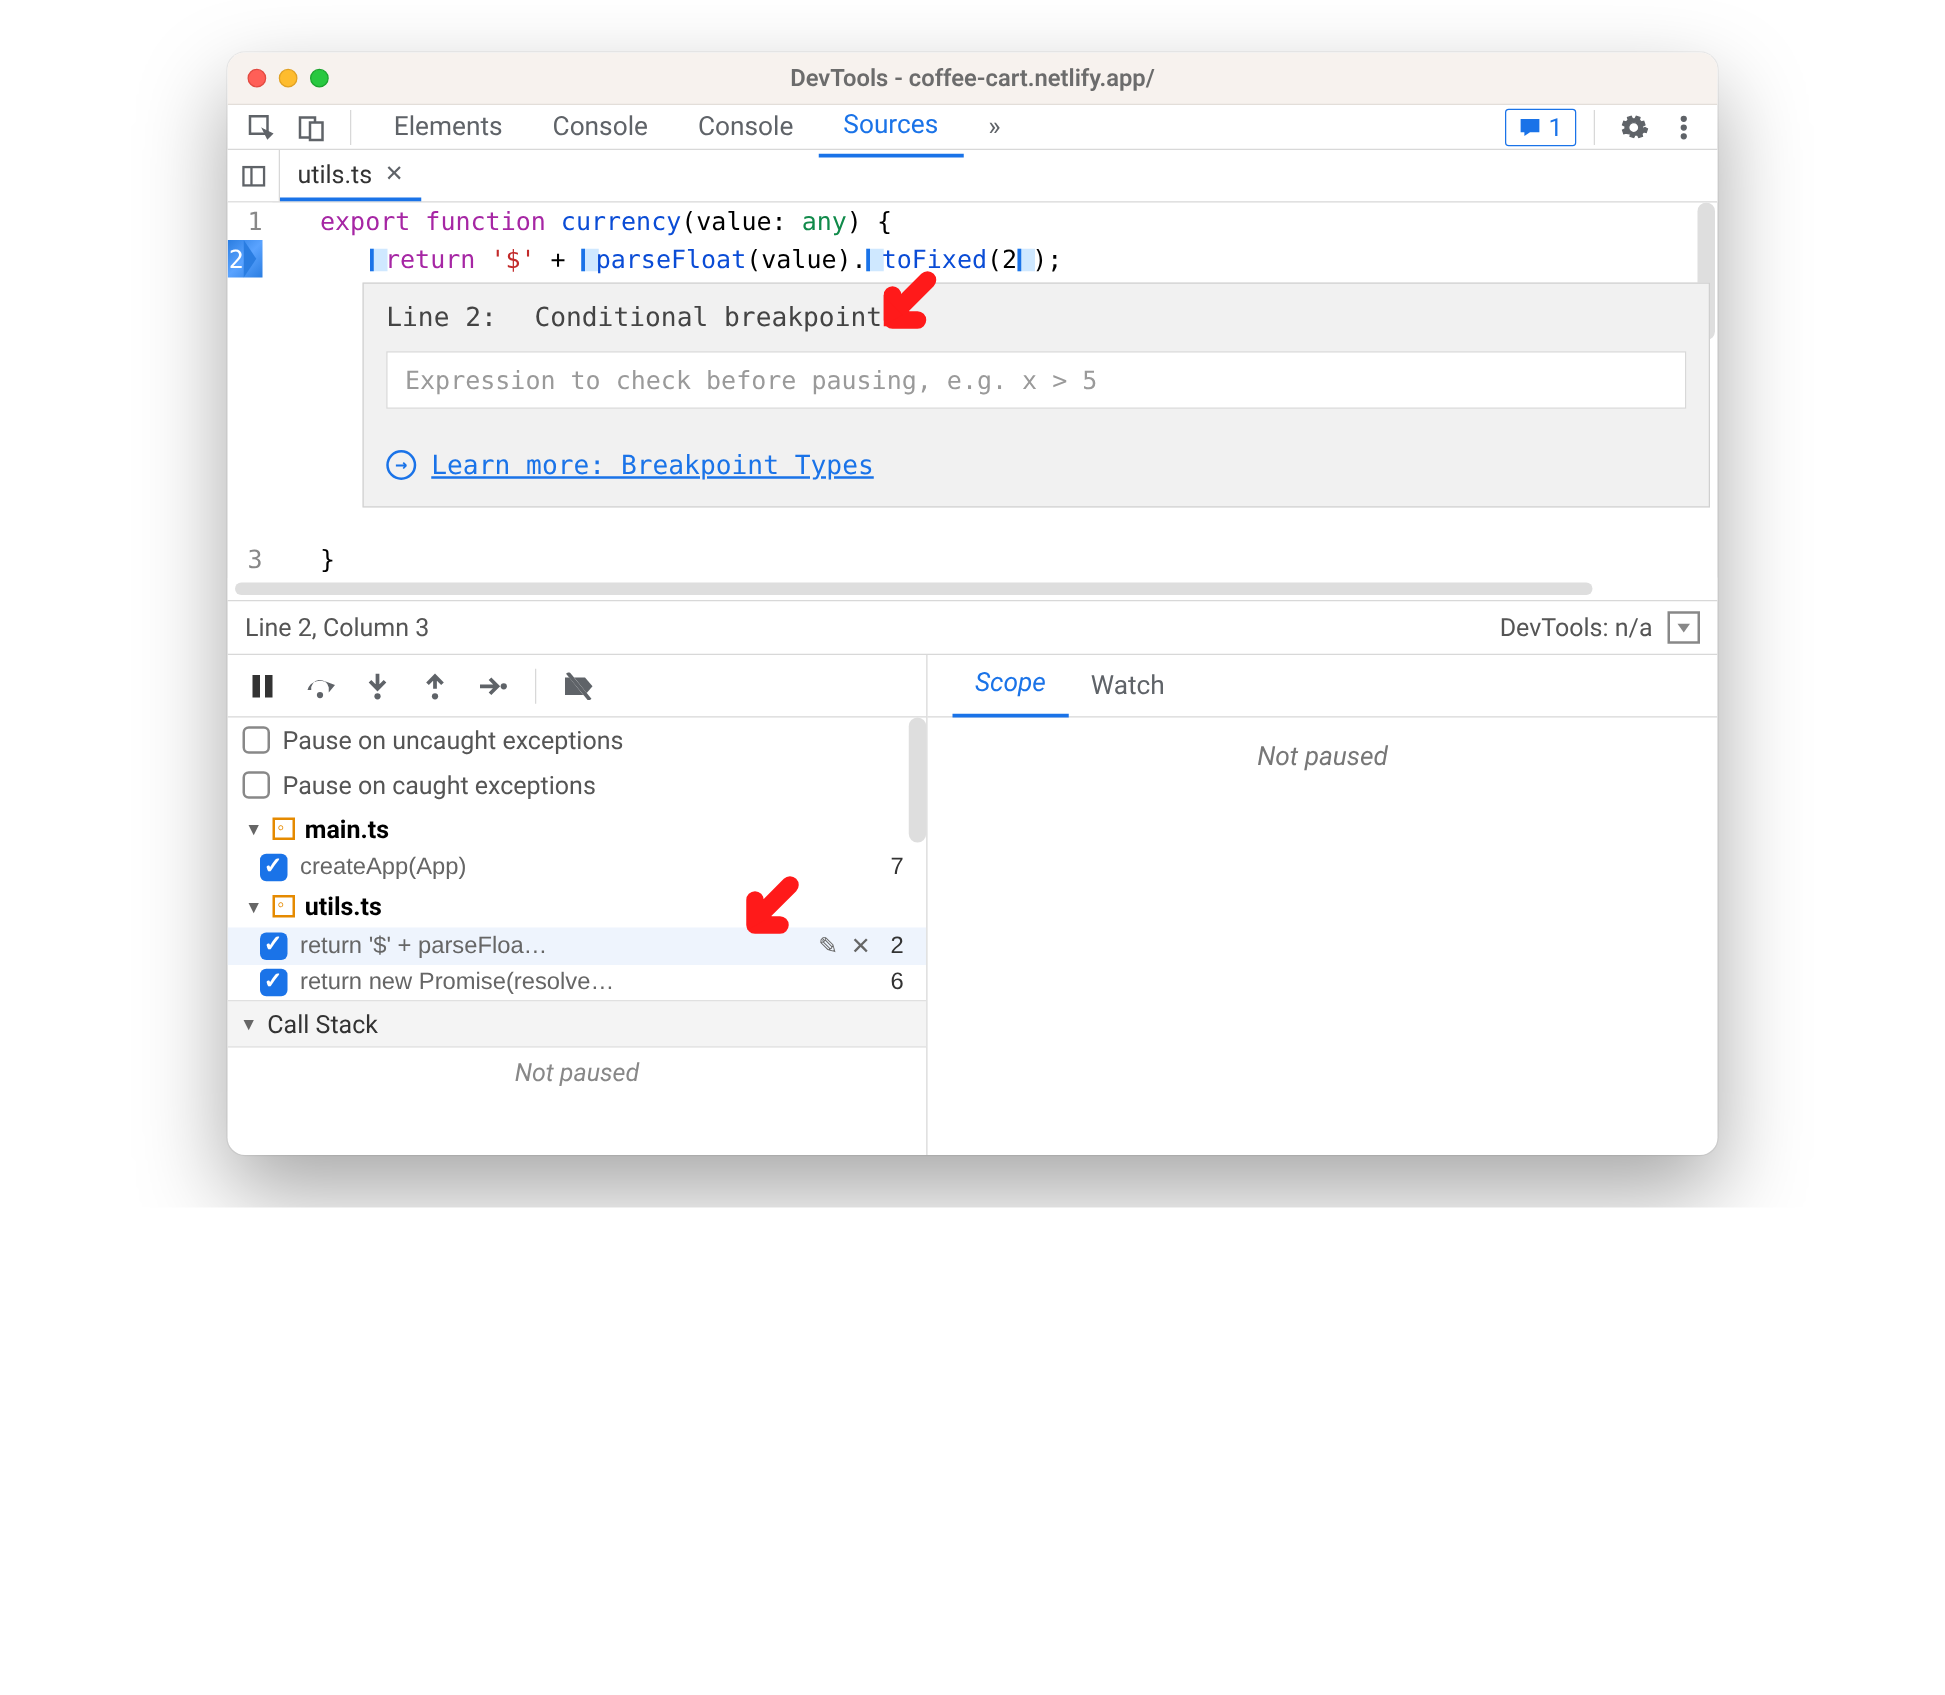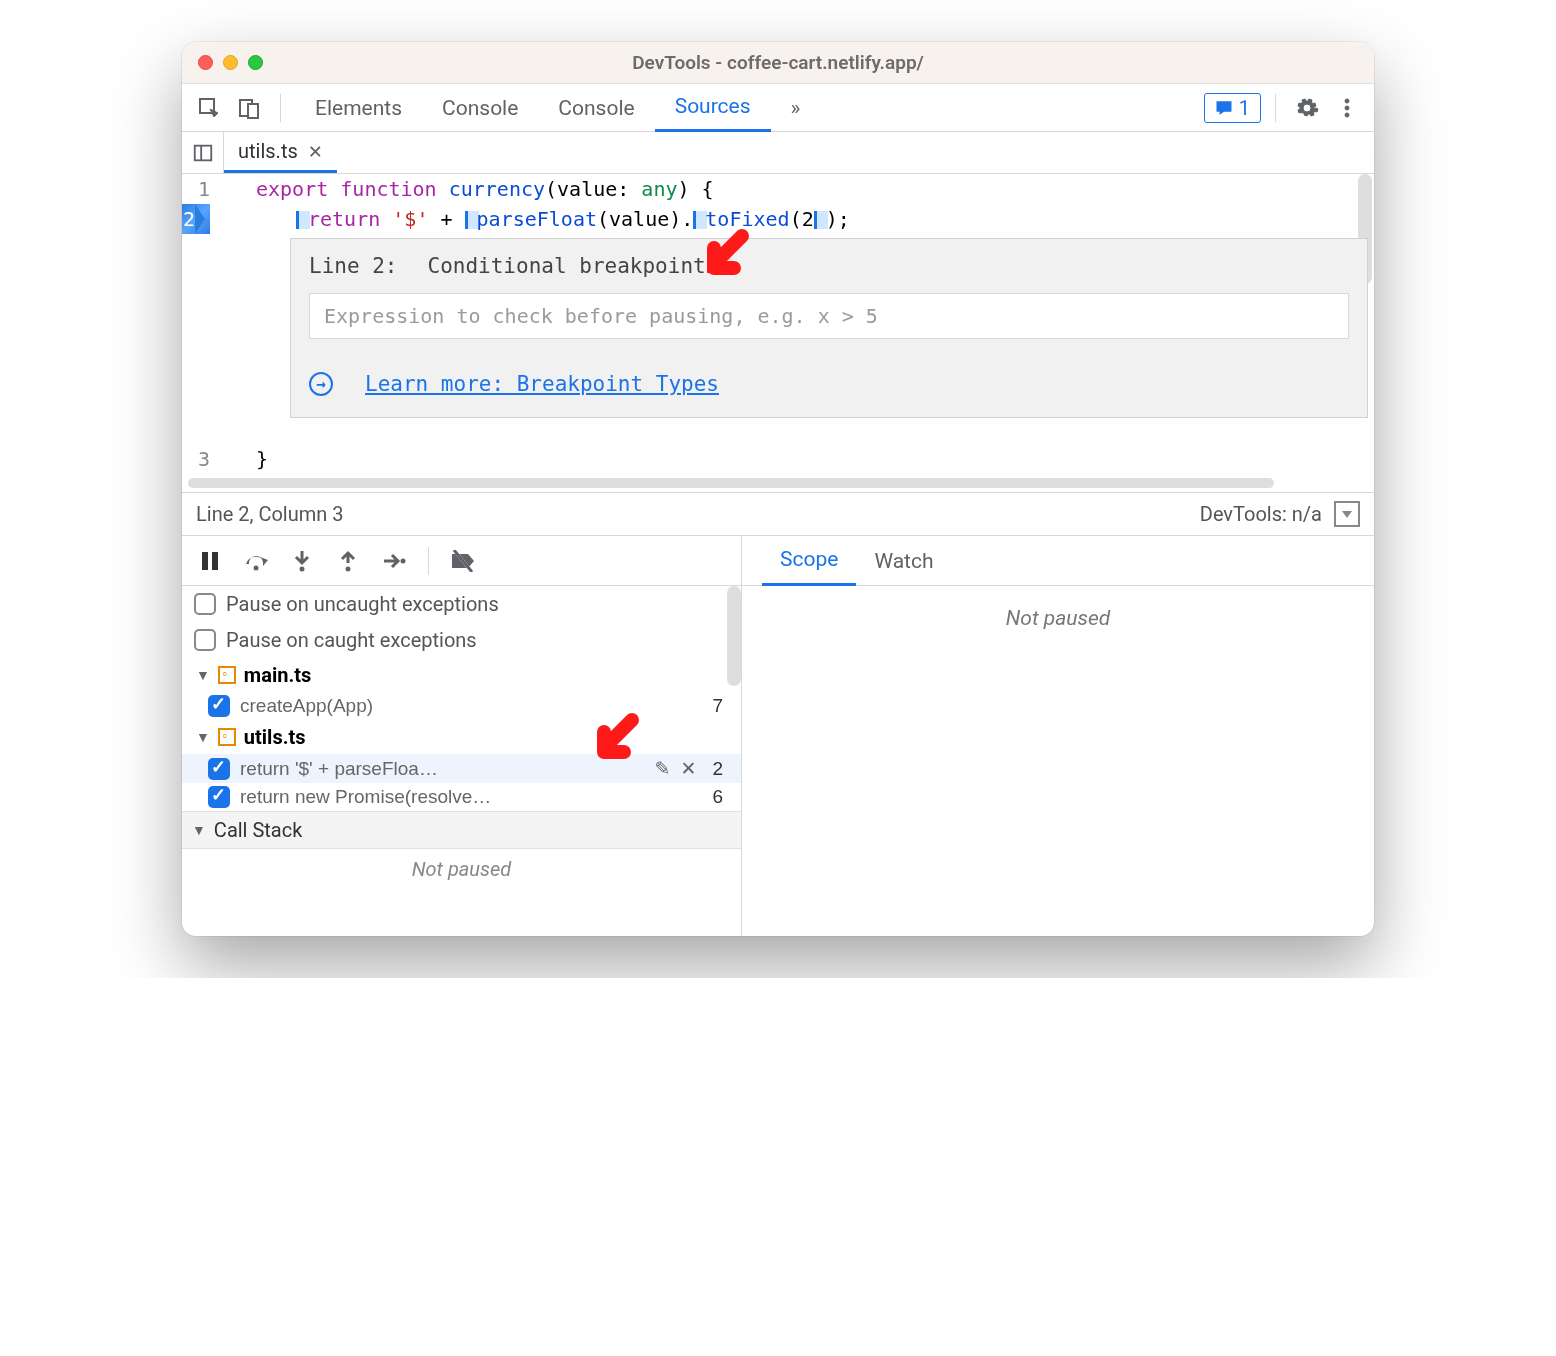--- a/index.html
+++ b/index.html
@@ -32,21 +32,21 @@
   .traffic span { width: 15px; height: 15px; border-radius: 50%; }
   .tl-close { background: #ff5f57; border: 1px solid #e24a41; }
   .tl-min { background: #febc2e; border: 1px solid #e1a123; }
   .tl-max { background: #28c840; border: 1px solid #1ca52f; }
   .titlebar .title {
     position: absolute; left:0; right:0; text-align:center;
     font-size: 19px; font-weight: 600; color: #6c6c6c;
     pointer-events: none;
   }
   .toolbar {
-    height: 48px;
+    height: 36px;
     display:flex; align-items:center;
     border-bottom: 1px solid #d8d8d8;
     padding: 0 10px;
     gap: 6px;
   }
   .tb-icon { width: 34px; height: 34px; display:flex; align-items:center; justify-content:center; color:#5f6368; border-radius:4px; }
   .tb-icon svg { stroke:#5f6368; }
   .vsep { width:1px; height:28px; background:#d8d8d8; margin:0 8px; }
   .tabs { display:flex; align-items:center; gap: 0; }
   .tab { padding: 0 20px; color:#5f6368; font-size:21px; height:48px; display:flex; align-items:center; cursor:pointer; }
@@ -109,21 +109,21 @@
   .bp-head { display:flex; align-items:center; gap:30px; font-size:21px; color:#444; margin-bottom:12px;}
   .bp-head .drop { display:flex; align-items:center; gap:10px; cursor:pointer; }
   .bp-head .caret-down { font-size:14px; }
   .bp-input {
     width:100%; background:#fff; border:1px solid #d8d8d8;
     font-family: Menlo, Consolas, monospace; font-size:20px;
     padding:10px 14px; color:#333;
   }
   .bp-input::placeholder { color:#9a9a9a; }
   .learn { display:flex; align-items:center; gap:12px; margin-top:30px; }
-  .learn a { color:#1a73e8; text-decoration:underline; font-size:21px;margin-left:20px; }
+  .learn a { color:#1a73e8; text-decoration:underline; font-size:21px; }
   .learn .circ { width:24px; height:24px; border:2px solid #1a73e8; border-radius:50%; display:flex;align-items:center;justify-content:center;}
   .learn .circ::after { content:'→'; color:#1a73e8; font-size:16px; font-weight:bold;}
   .hscroll { height:18px; background:#fff; position:relative; }
   .hscroll::before { content:''; position:absolute; left:6px; right:100px; top:4px; height:10px; background:#dedede; border-radius:5px;}
   .vscroll-main { position:absolute; right:2px; top:0; height:110px; width:14px; background:#dedede; border-radius:7px; }
   .statusbar {
     height:44px; display:flex; align-items:center; justify-content:space-between;
     padding:0 14px; font-size:20px; color:#555; border-top:1px solid #d8d8d8; border-bottom:1px solid #d8d8d8;
   }
   .statusbar .right { display:flex; align-items:center; gap:12px;}
@@ -153,21 +153,21 @@
   .bp-row .cb { width:22px;height:22px;border-radius:5px;background:#1a73e8;position:relative;flex-shrink:0;}
   .bp-row .cb::after{content:'✓';color:#fff;position:absolute;left:3px;top:-2px;font-size:18px;font-weight:bold;}
   .bp-row .txt{flex:1;overflow:hidden;text-overflow:ellipsis;white-space:nowrap;}
   .bp-row .lno{color:#333;margin-left:6px;}
   .bp-row .edit,.bp-row .del{color:#666;cursor:pointer;}
   .bp-row.hover{background:#eef4fd;}
   .notpaused-small{text-align:center;font-style:italic;color:#888;padding:8px 0;}
   .right-pane { flex:1; display:flex; flex-direction:column;}
   .scope-tabs { height:50px; display:flex; align-items:center; gap:0; border-bottom:1px solid #d8d8d8; padding-left:20px;}
   .scope-tabs .st{ padding:0 18px; font-size:21px; color:#5f6368; height:50px; display:flex;align-items:center;}
-  .scope-tabs .st.active{ color:#1a73e8; border-bottom:3px solid #1a73e8;}
+  .scope-tabs .st.active{ color:#1a73e8; border-bottom:3px solid #1a73e8;font-style:italic;}
   .right-body{flex:1;display:flex;align-items:flex-start;justify-content:center;padding-top:20px;}
   .right-body .np{font-style:italic;color:#777;font-size:21px;}
   .arrow-annot { position:absolute; pointer-events:none; }
   .arrow-annot svg path { fill:#ff1a1a; }
   .left-vscroll{position:absolute;right:0;top:50px;width:14px;height:100px;background:#dedede;border-radius:7px;}
 </style>
 </head>
 <body>
 
 <div class="window">

